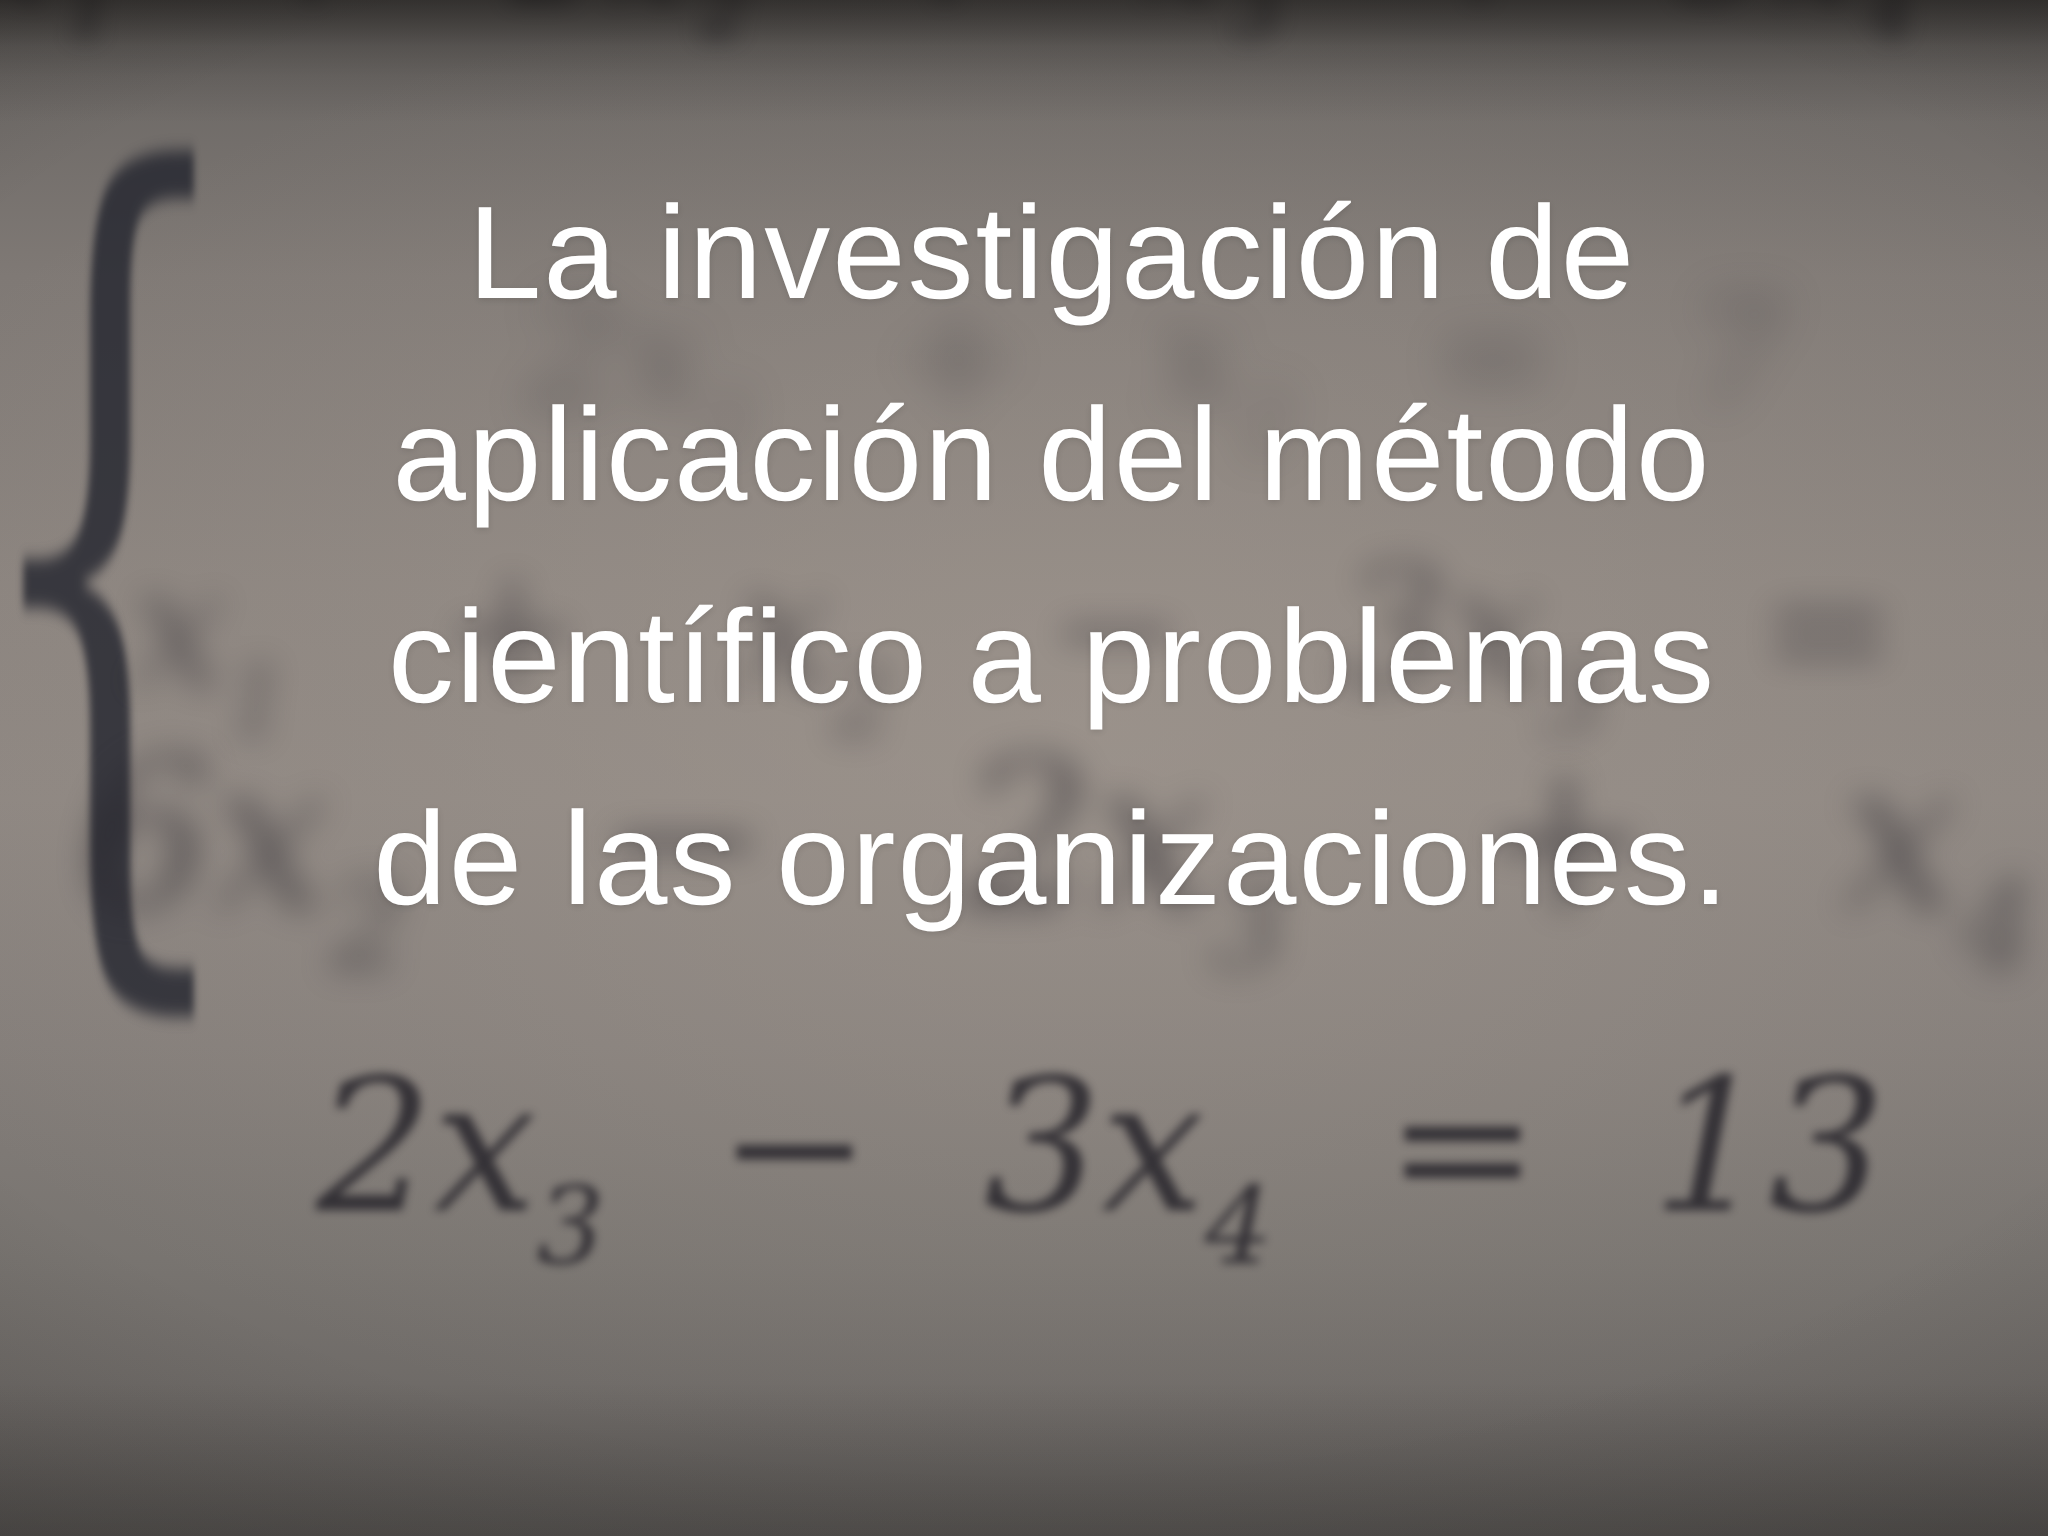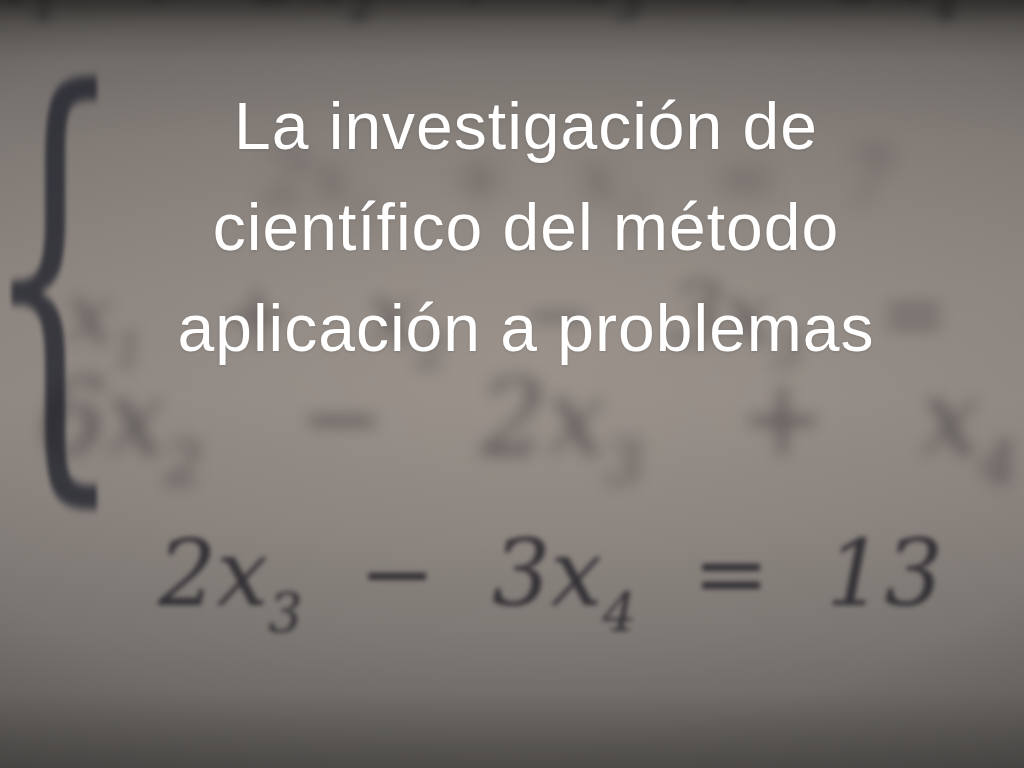--- a/index.html
+++ b/index.html
@@ -128,17 +128,18 @@
 
     <div class="eq eq-c"><span>6x</span><sub>2</sub><span> − 2x</span><sub>3</sub><span> + x</span><sub>4</sub><span> = 7</span></div>
 
     <div class="eq eq-d"><span>2x</span><sub>3</sub><span> − 3x</span><sub>4</sub><span> = 13</span></div>
   </div>
 
   <div class="vignette"></div>
 
   <div class="caption">
     <div class="cap-line">La investigación de</div>
-    <div class="cap-line">científico del método</div>
-    <div class="cap-line">aplicación a problemas</div>
+    <div class="cap-line">aplicación del método</div>
+    <div class="cap-line">científico a problemas</div>
+    <div class="cap-line">de las organizaciones.</div>
   </div>
 
 </div>
 
 </body></html>

